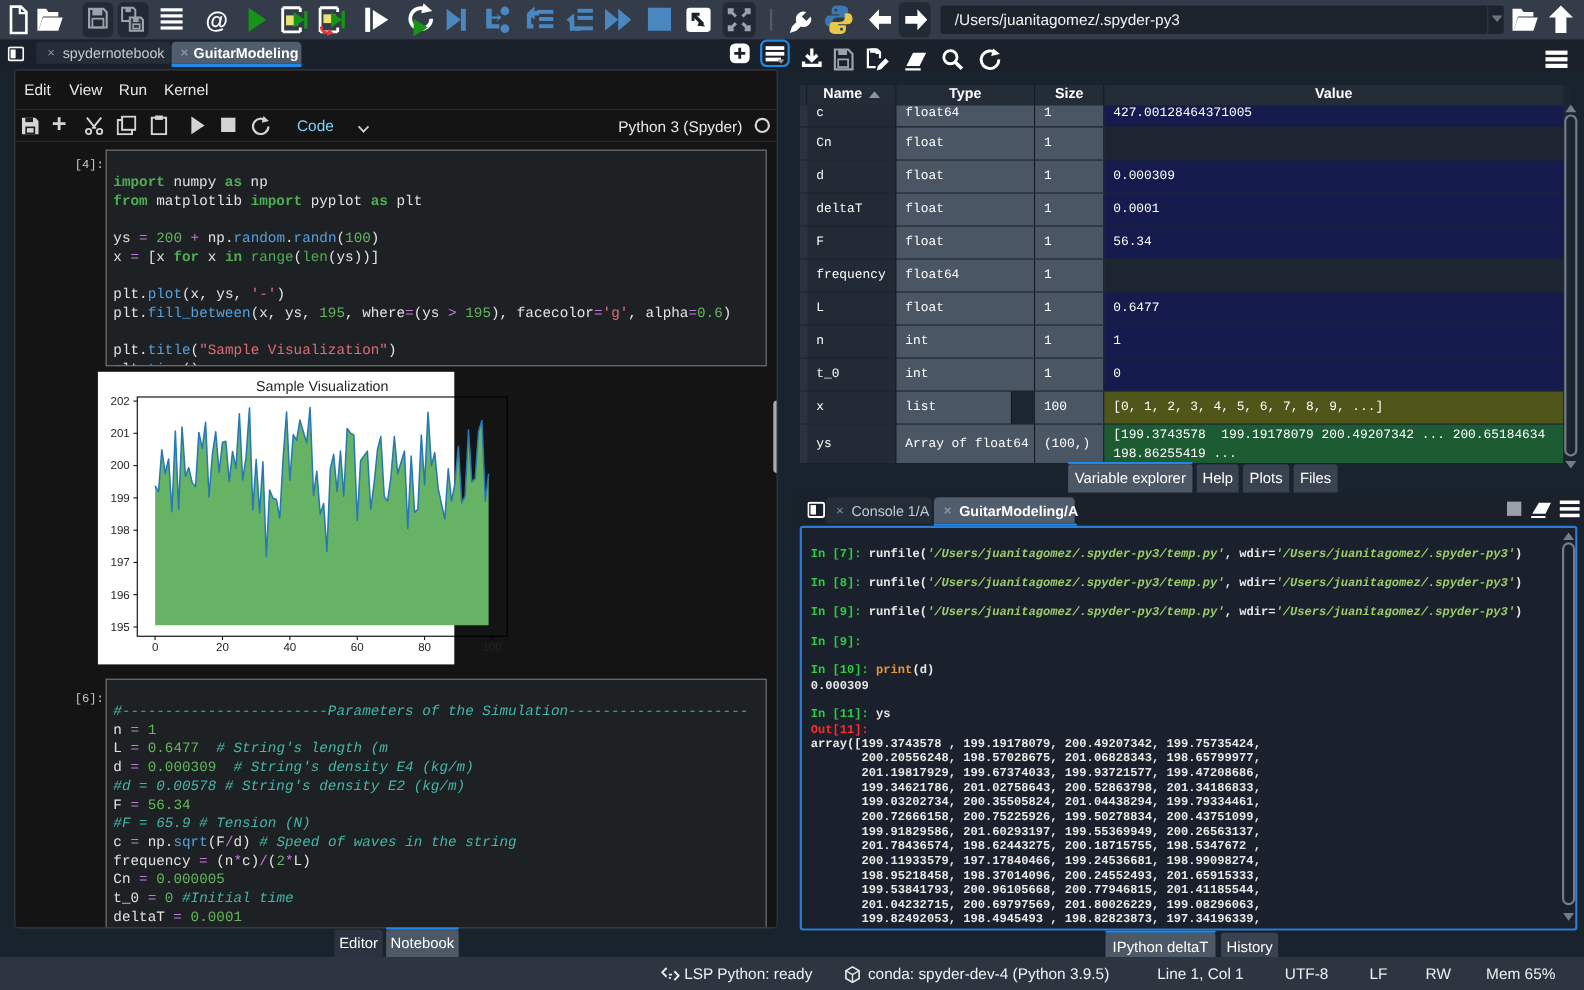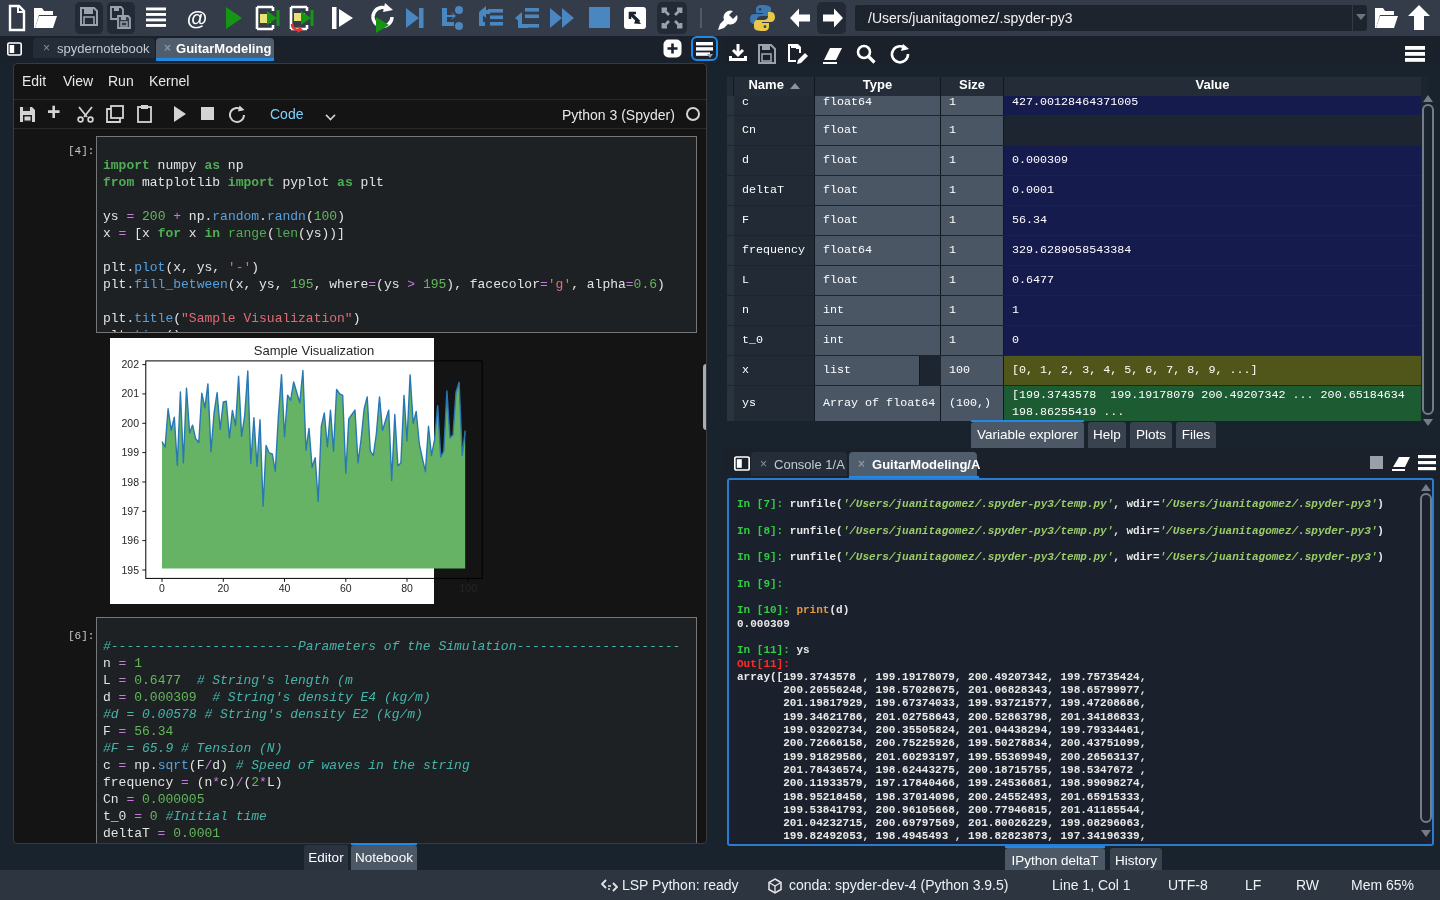--- a/index.html
+++ b/index.html
@@ -279,21 +279,21 @@
 <span class="k">from</span> matplotlib <span class="k">import</span> pyplot <span class="k">as</span> plt
 
 ys <span class="o">=</span> <span class="n">200</span> <span class="o">+</span> np.<span class="f">random</span>.<span class="f">randn</span>(<span class="n">100</span>)
 x <span class="o">=</span> [x <span class="k">for</span> x <span class="k">in</span> <span class="b">range</span>(<span class="b">len</span>(ys))]
 
 plt.<span class="f">plot</span>(x, ys, <span class="s">'-'</span>)
 plt.<span class="f">fill_between</span>(x, ys, <span class="n">195</span>, where<span class="o">=</span>(ys <span class="o">&gt;</span> <span class="n">195</span>), facecolor<span class="o">=</span><span class="s">'g'</span>, alpha<span class="o">=</span><span class="n">0.6</span>)
 
 plt.<span class="f">title</span>(<span class="s">"Sample Visualization"</span>)
 plt.<span class="f">time</span>()</div>
-<div id="plotfig" style="position:absolute;left:96px;top:274px;width:324px;height:266px;background:#fff">
+<div id="plotfig" style="position:absolute;left:75px;top:274px;width:324px;height:266px;background:#fff">
 <svg width="385" height="266" viewBox="0 0 385 266">
 <text x="204" y="17" font-size="13" fill="#262626" text-anchor="middle" font-family="Liberation Sans">Sample Visualization</text>
 <path d="M52.0,230.5 L52.0,103.6 L55.1,109.0 L58.1,70.8 L61.2,92.4 L64.3,79.2 L67.3,127.2 L70.4,53.9 L73.4,124.7 L76.5,50.1 L79.6,94.9 L82.6,87.1 L85.7,100.8 L88.8,104.5 L91.8,55.1 L94.9,69.8 L97.9,45.9 L101.0,113.7 L104.1,74.9 L107.1,54.6 L110.2,91.3 L113.3,64.0 L116.3,63.2 L119.4,99.9 L122.4,72.4 L125.5,87.7 L128.6,38.2 L131.6,98.4 L134.7,77.5 L137.8,32.9 L140.8,125.6 L143.9,79.8 L147.0,128.3 L150.0,81.8 L153.1,168.1 L156.1,107.4 L159.2,114.9 L162.3,116.0 L165.3,133.1 L168.4,78.1 L171.5,36.6 L174.5,98.8 L177.6,57.1 L180.6,62.4 L183.7,43.9 L186.8,54.7 L189.8,64.8 L192.9,32.5 L196.0,112.2 L199.0,90.4 L202.1,129.4 L205.2,119.7 L208.2,163.3 L211.3,88.2 L214.3,75.0 L217.4,108.8 L220.5,72.1 L223.5,113.2 L226.6,51.5 L229.7,55.9 L232.7,57.4 L235.8,135.2 L238.8,80.9 L241.9,76.5 L245.0,72.1 L248.0,124.9 L251.1,101.4 L254.2,70.6 L257.2,58.9 L260.3,113.2 L263.3,117.6 L266.4,95.5 L269.5,58.9 L272.5,92.6 L275.6,82.3 L278.7,72.1 L281.7,142.5 L284.8,76.5 L287.9,127.8 L290.9,124.9 L294.0,57.4 L297.0,102.9 L300.1,36.9 L303.2,85.3 L306.2,73.5 L309.3,105.8 L312.4,120.5 L315.4,133.7 L318.5,88.2 L321.5,117.6 L324.6,101.4 L327.7,67.7 L330.7,119.0 L333.8,113.2 L336.9,53.0 L339.9,99.9 L343.0,97.0 L346.0,54.5 L349.1,44.2 L352.2,117.6 L355.2,92.6 L355.2,230.5 Z" fill="rgb(102,179,102)"></path>
 <polyline points="52.0,103.6 55.1,109.0 58.1,70.8 61.2,92.4 64.3,79.2 67.3,127.2 70.4,53.9 73.4,124.7 76.5,50.1 79.6,94.9 82.6,87.1 85.7,100.8 88.8,104.5 91.8,55.1 94.9,69.8 97.9,45.9 101.0,113.7 104.1,74.9 107.1,54.6 110.2,91.3 113.3,64.0 116.3,63.2 119.4,99.9 122.4,72.4 125.5,87.7 128.6,38.2 131.6,98.4 134.7,77.5 137.8,32.9 140.8,125.6 143.9,79.8 147.0,128.3 150.0,81.8 153.1,168.1 156.1,107.4 159.2,114.9 162.3,116.0 165.3,133.1 168.4,78.1 171.5,36.6 174.5,98.8 177.6,57.1 180.6,62.4 183.7,43.9 186.8,54.7 189.8,64.8 192.9,32.5 196.0,112.2 199.0,90.4 202.1,129.4 205.2,119.7 208.2,163.3 211.3,88.2 214.3,75.0 217.4,108.8 220.5,72.1 223.5,113.2 226.6,51.5 229.7,55.9 232.7,57.4 235.8,135.2 238.8,80.9 241.9,76.5 245.0,72.1 248.0,124.9 251.1,101.4 254.2,70.6 257.2,58.9 260.3,113.2 263.3,117.6 266.4,95.5 269.5,58.9 272.5,92.6 275.6,82.3 278.7,72.1 281.7,142.5 284.8,76.5 287.9,127.8 290.9,124.9 294.0,57.4 297.0,102.9 300.1,36.9 303.2,85.3 306.2,73.5 309.3,105.8 312.4,120.5 315.4,133.7 318.5,88.2 321.5,117.6 324.6,101.4 327.7,67.7 330.7,119.0 333.8,113.2 336.9,53.0 339.9,99.9 343.0,97.0 346.0,54.5 349.1,44.2 352.2,117.6 355.2,92.6" fill="none" stroke="#2878b5" stroke-width="1.4" stroke-linejoin="round"></polyline>
 
 <rect x="35.8" y="22.9" width="336.4" height="217.5" fill="none" stroke="#000" stroke-width="1"></rect>
 <line x1="32.3" y1="26.6" x2="35.8" y2="26.6" stroke="#000" stroke-width="0.9"></line>
 <text x="29" y="30.1" font-size="10.5" fill="#262626" text-anchor="end" font-family="Liberation Sans">202</text>
 <line x1="32.3" y1="55.9" x2="35.8" y2="55.9" stroke="#000" stroke-width="0.9"></line>
 <text x="29" y="59.4" font-size="10.5" fill="#262626" text-anchor="end" font-family="Liberation Sans">201</text>
@@ -379,21 +379,20 @@
 <div class="vcell" style="left:7px;width:81px;background:#212a35;height:29px;line-height:29px">F</div>
 <div class="vcell" style="left:88px;width:126px;background:#4b5665;height:29px;line-height:29px">float</div>
 <div class="vcell" style="left:214px;width:63px;background:#4b5665;height:29px;line-height:29px">1</div>
 <div class="vcell" style="left:277px;width:417px;background:#161b4e;height:29px;line-height:29px;border-right:none">56.34</div>
 </div>
 <div class="vrow" style="top:159px;height:29px">
 <div class="vcell" style="left:0;width:7px;background:#2b3340;height:29px"></div>
 <div class="vcell" style="left:7px;width:81px;background:#212a35;height:29px;line-height:29px">frequency</div>
 <div class="vcell" style="left:88px;width:126px;background:#4b5665;height:29px;line-height:29px">float64</div>
 <div class="vcell" style="left:214px;width:63px;background:#4b5665;height:29px;line-height:29px">1</div>
-<div class="vcell" style="left:277px;width:417px;background:#161b4e;height:29px;line-height:29px;border-right:none">329.6289058543384</div>
 </div>
 <div class="vrow" style="top:189px;height:29px">
 <div class="vcell" style="left:0;width:7px;background:#2b3340;height:29px"></div>
 <div class="vcell" style="left:7px;width:81px;background:#212a35;height:29px;line-height:29px">L</div>
 <div class="vcell" style="left:88px;width:126px;background:#4b5665;height:29px;line-height:29px">float</div>
 <div class="vcell" style="left:214px;width:63px;background:#4b5665;height:29px;line-height:29px">1</div>
 <div class="vcell" style="left:277px;width:417px;background:#161b4e;height:29px;line-height:29px;border-right:none">0.6477</div>
 </div>
 <div class="vrow" style="top:219px;height:29px">
 <div class="vcell" style="left:0;width:7px;background:#2b3340;height:29px"></div>

